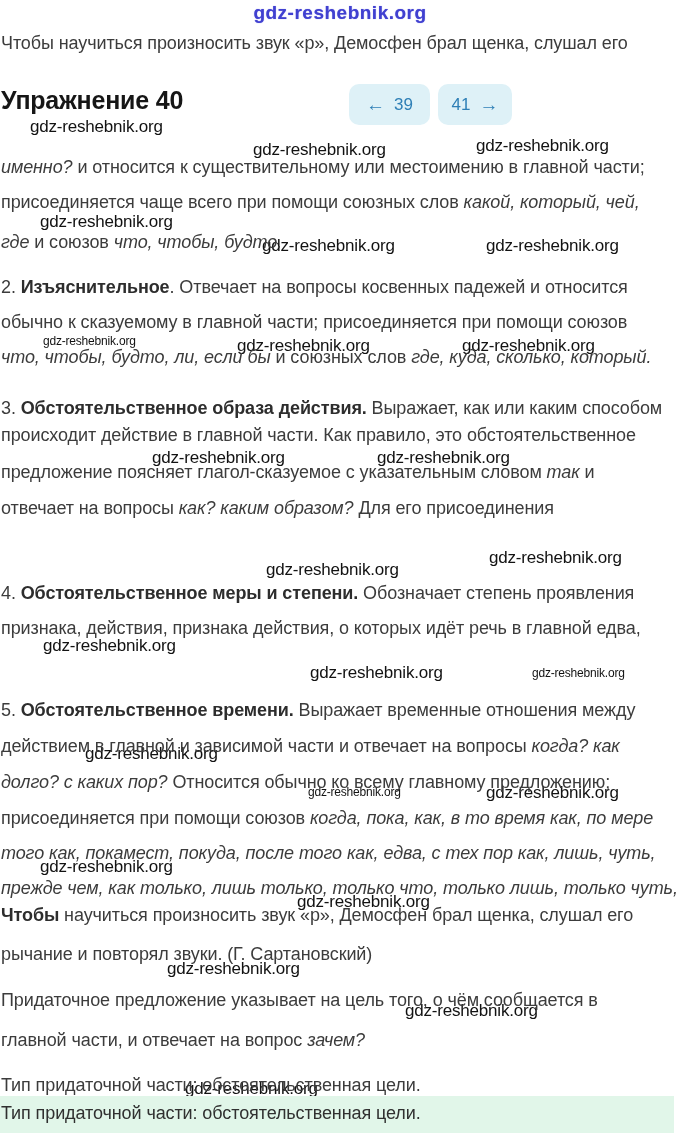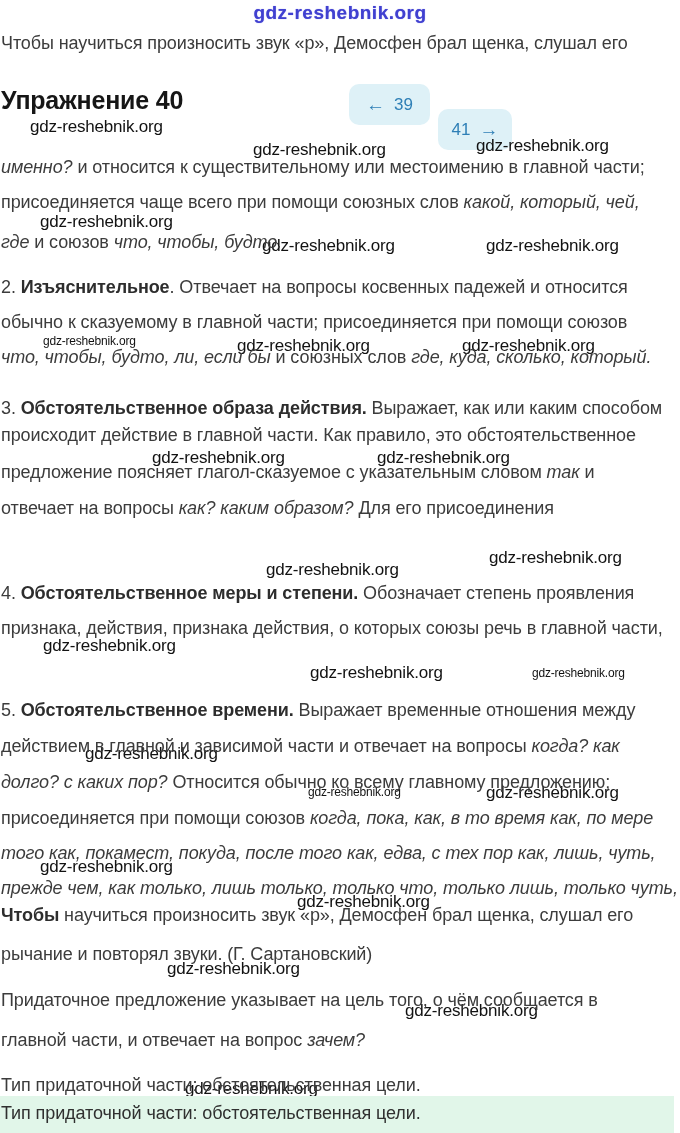--- a/index.html
+++ b/index.html
@@ -21,21 +21,21 @@
     font-size:25px;font-weight:700;color:#161616;letter-spacing:-0.2px;
   }
   .nav-btn{
     position:absolute;top:84px;height:41px;border:none;cursor:pointer;
     background:#def1f7;border-radius:10px;color:#2e7fb6;
     font-family:"Liberation Sans",sans-serif;font-size:17px;
     display:flex;align-items:center;justify-content:center;gap:9px;
     padding:0;
   }
   .btn-prev{left:349px;width:81px;}
-  .btn-next{left:438px;width:74px;margin-top:25px;}
+  .btn-next{left:438px;width:74px;}
   .btn-all{left:520px;width:158px;}
   .nav-btn .arrow{font-size:19px;line-height:1;}
   .line{
     position:absolute;left:1px;white-space:nowrap;
     font-size:18px;color:#3c3c3c;letter-spacing:-0.1px;
   }
   .line .r{font-style:normal;font-weight:400;}
   .line .i{font-style:italic;font-weight:400;}
   .line .b{font-style:normal;font-weight:700;color:#2d2d2d;}
   .wm{
@@ -101,21 +101,21 @@
   <div class="line" style="top:192px"><span class="r">присоединяется чаще всего при помощи союзных слов </span><span class="i">какой, который, чей,</span></div>
   <div class="line" style="top:232px"><span class="i">где</span><span class="r"> и союзов </span><span class="i">что, чтобы, будто.</span></div>
   <div class="line" style="top:277px"><span class="r">2. </span><span class="b">Изъяснительное</span><span class="r">. Отвечает на вопросы косвенных падежей и относится</span></div>
   <div class="line" style="top:312px"><span class="r">обычно к сказуемому в главной части; присоединяется при помощи союзов</span></div>
   <div class="line" style="top:347px"><span class="i">что, чтобы, будто, ли, если бы</span><span class="r"> и союзных слов </span><span class="i">где, куда, сколько, который.</span></div>
   <div class="line" style="top:398px"><span class="r">3. </span><span class="b">Обстоятельственное образа действия.</span><span class="r"> Выражает, как или каким способом</span></div>
   <div class="line" style="top:425px"><span class="r">происходит действие в главной части. Как правило, это обстоятельственное</span></div>
   <div class="line" style="top:462px"><span class="r">предложение поясняет глагол-сказуемое с указательным словом </span><span class="i">так</span><span class="r"> и</span></div>
   <div class="line" style="top:498px"><span class="r">отвечает на вопросы </span><span class="i">как? каким образом?</span><span class="r"> Для его присоединения</span></div>
   <div class="line" style="top:583px"><span class="r">4. </span><span class="b">Обстоятельственное меры и степени.</span><span class="r"> Обозначает степень проявления</span></div>
-  <div class="line" style="top:618px"><span class="r">признака, действия, признака действия, о которых союзы речь в главной части,</span></div>
+  <div class="line" style="top:618px"><span class="r">признака, действия, признака действия, о которых идёт речь в главной едва,</span></div>
   <div class="line" style="top:700px"><span class="r">5. </span><span class="b">Обстоятельственное времени.</span><span class="r"> Выражает временные отношения между</span></div>
   <div class="line" style="top:736px"><span class="r">действием в главной и зависимой части и отвечает на вопросы </span><span class="i">когда? как</span></div>
   <div class="line" style="top:772px"><span class="i">долго? с каких пор?</span><span class="r"> Относится обычно ко всему главному предложению;</span></div>
   <div class="line" style="top:808px"><span class="r">присоединяется при помощи союзов </span><span class="i">когда, пока, как, в то время как, по мере</span></div>
   <div class="line" style="top:843px"><span class="i">того как, покамест, покуда, после того как, едва, с тех пор как, лишь, чуть,</span></div>
   <div class="line" style="top:878px"><span class="i">прежде чем, как только, лишь только, только что, только лишь, только чуть,</span></div>
   <div class="line" style="top:905px"><span class="b">Чтобы</span><span class="r"> научиться произносить звук «р», Демосфен брал щенка, слушал его</span></div>
   <div class="line" style="top:944px"><span class="r">рычание и повторял звуки. (Г. Сартановский)</span></div>
   <div class="line" style="top:990px"><span class="r">Придаточное предложение указывает на цель того, о чём сообщается в</span></div>
   <div class="line" style="top:1030px"><span class="r">главной части, и отвечает на вопрос </span><span class="i">зачем?</span></div>

